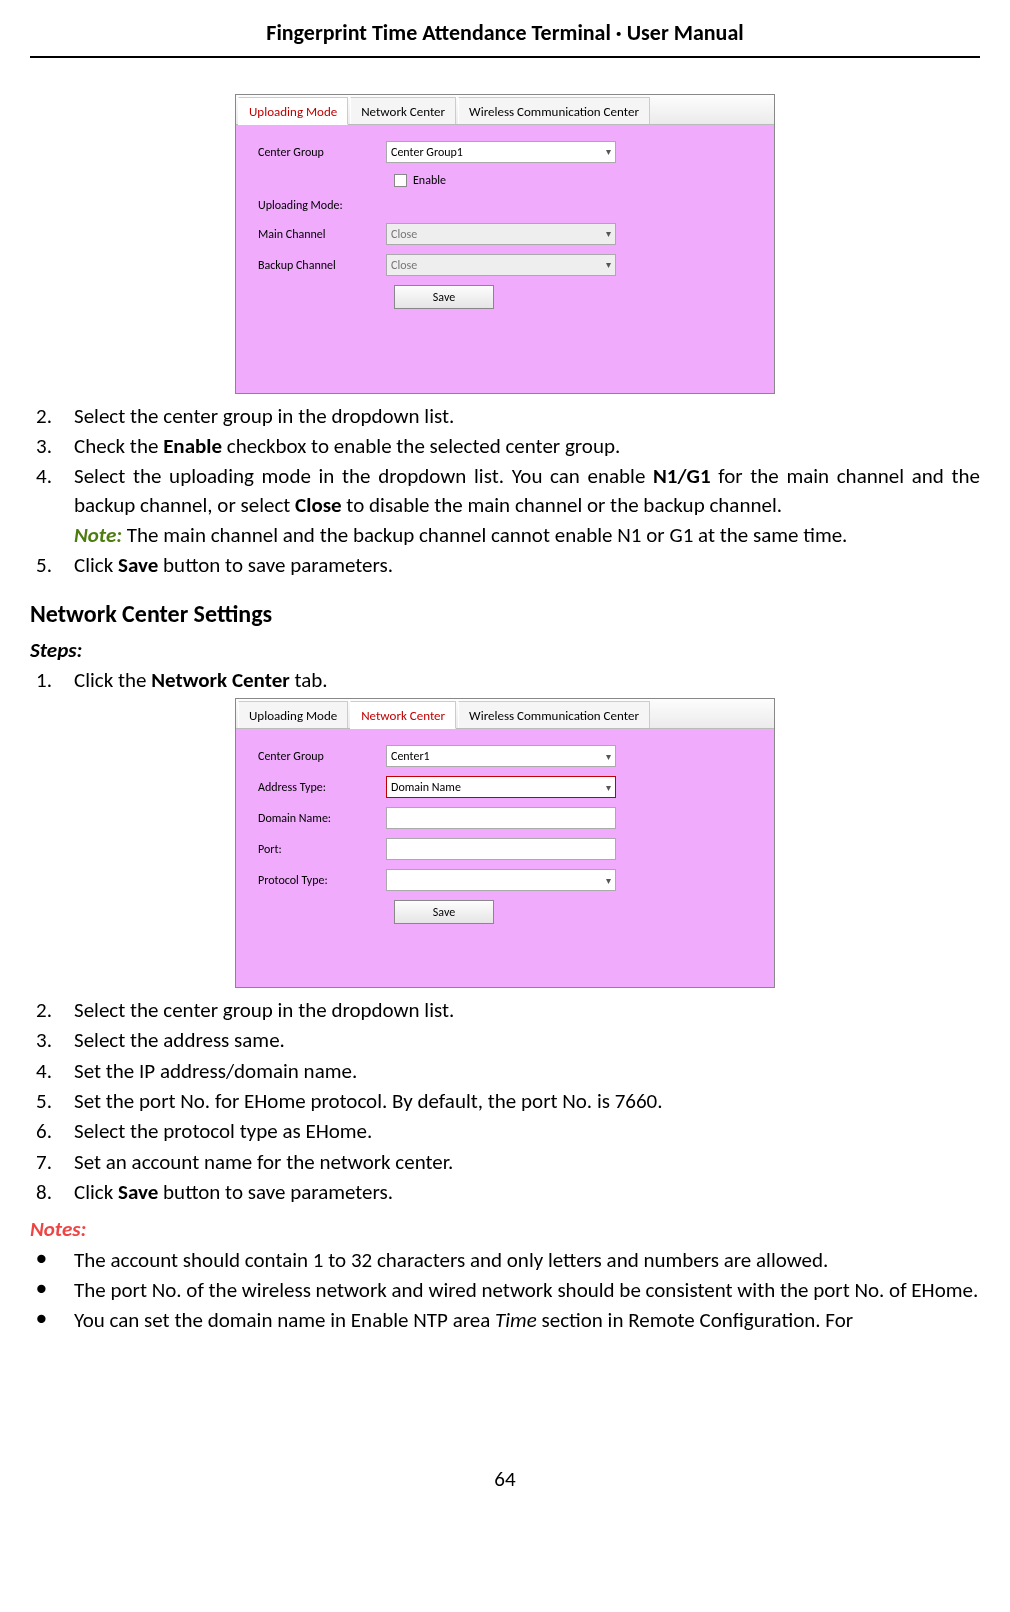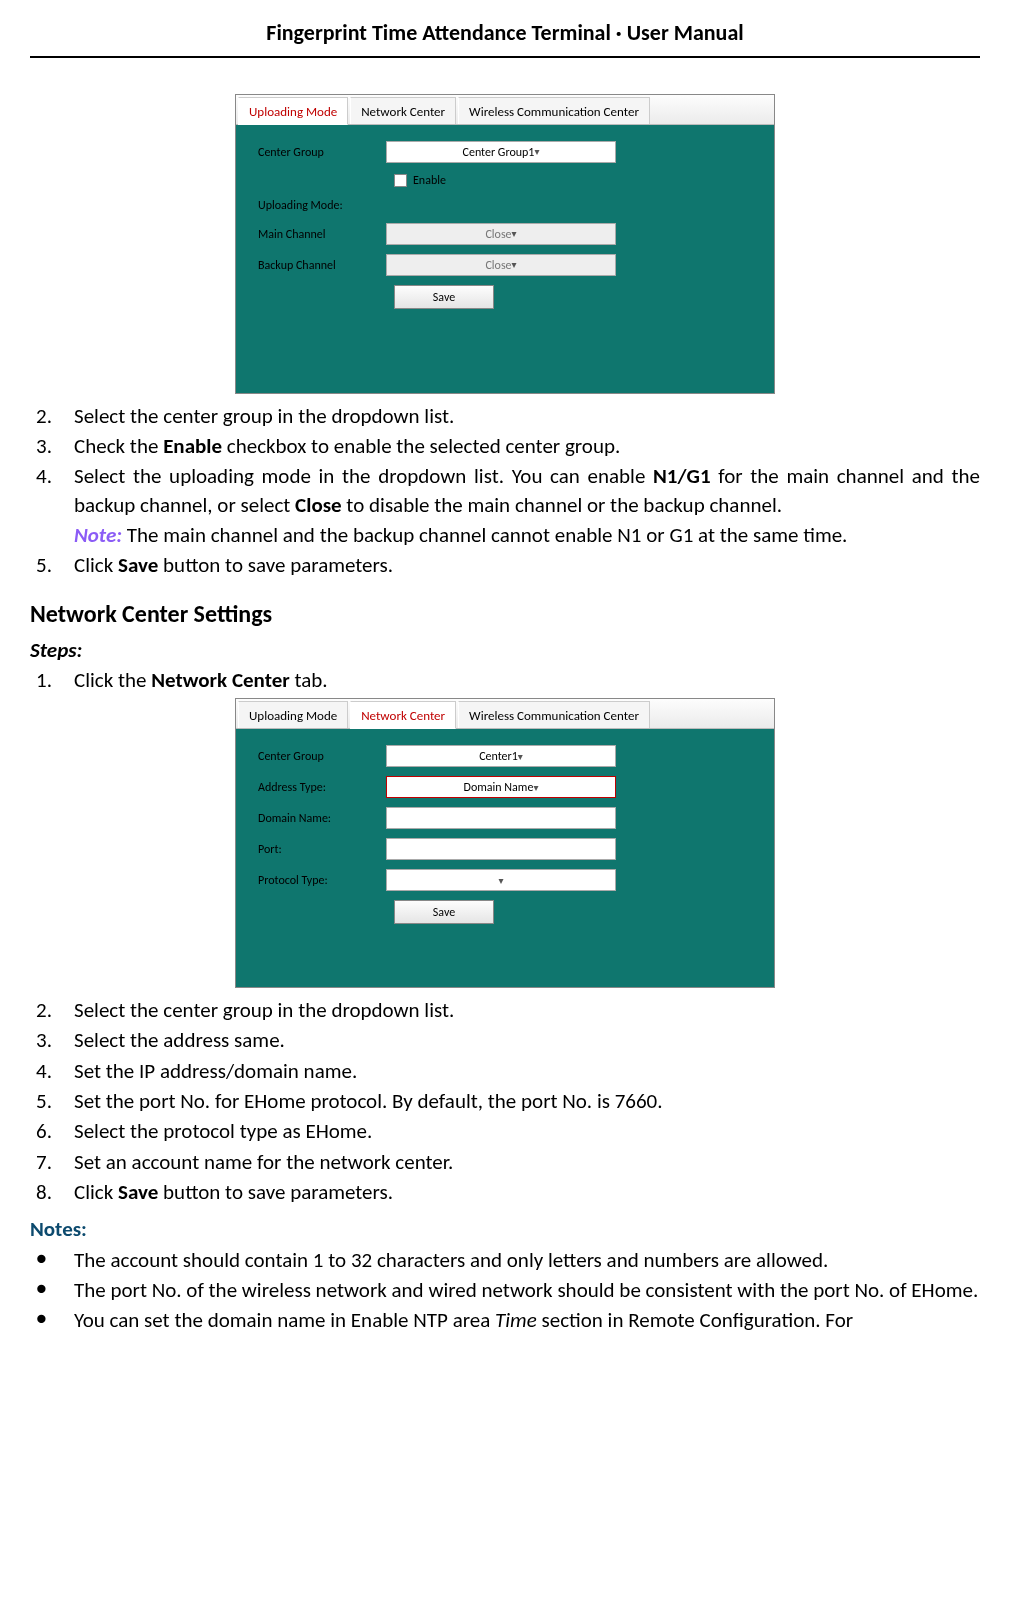--- a/index.html
+++ b/index.html
@@ -20,31 +20,31 @@
       font-size: 22px;
       padding-bottom: 8px;
     }
     .header-rule {
       border: none;
       border-top: 2px solid #000;
       margin-bottom: 36px;
     }
     .bold { font-weight: bold; }
     .italic { font-style: italic; }
-    .red { color: #8b5cf6; font-weight: bold; font-style: italic; }
+    .red { color: #4d7c0f; font-weight: bold; font-style: italic; }
     
     .figure-wrap {
       text-align: center;
       margin: 3px 0 8px 0;
     }
     .figure {
       display: inline-block;
       text-align: left;
       border: 1px solid #888;
-      background: #0f766e;
+      background: #f0abfc;
       width: 540px;
     }
     .fig-tabs {
       background: linear-gradient(#fdfdfd, #ebebeb);
       border-bottom: 1px solid #bbb;
       display: flex;
       font-size: 13px;
     }
     .fig-tab {
       padding: 5px 10px 4px 10px;
@@ -78,21 +78,21 @@
     }
     .fig-select, .fig-input {
       width: 230px;
       height: 22px;
       border: 1px solid #aaa;
       background: #fff;
       font-size: 12px;
       padding: 0 4px;
       display: flex;
       align-items: center;
-      justify-content: center;
+      justify-content: space-between;
     }
     .fig-select.required { border: 1px solid #c00000; }
     .fig-select .chev { font-size: 10px; color: #555; }
     .disabled { background: #eee; color: #777; }
     .fig-checkbox-row {
       display: flex;
       align-items: center;
       margin-bottom: 9px;
       padding-left: 136px;
       font-size: 12px;
@@ -134,21 +134,21 @@
     .sub-indent { padding-left: 44px; text-align: justify; margin-bottom: 2px; }
 
     .section-heading {
       font-weight: bold;
       font-size: 24px;
       margin-top: 18px;
       margin-bottom: 6px;
     }
     .para { text-align: justify; margin-bottom: 2px; }
     .steps-label { font-weight: bold; font-style: italic; margin-top: 2px; margin-bottom: 2px; }
-    .notes-label { color: #0c4a6e; font-weight: bold; margin-top: 9px; margin-bottom: 2px; }
+    .notes-label { color: #ef4444; font-weight: bold; font-style: italic; margin-top: 9px; margin-bottom: 2px; }
     
     .bullet-item {
       display: flex;
       margin-bottom: 2px;
     }
     .bullet-mark { width: 44px; text-align: left; padding-left: 6px; font-size: 18px; }
     .bullet-text { flex: 1; text-align: justify; }
     
     .page-number {
       text-align: center;
@@ -326,14 +326,15 @@
     <div class="bullet-mark">●</div>
     <div class="bullet-text">The port No. of the wireless network and wired network should be consistent with the port No. of EHome.</div>
   </div>
   <div class="bullet-item">
     <div class="bullet-mark">●</div>
     <div class="bullet-text">
       <span>You can set the domain name in Enable NTP area </span><span class="italic">Time</span><span> section in Remote Configuration. For</span>
     </div>
   </div>
 
+  <div class="page-number">64</div>
 
 </div>
 
 </body></html>

